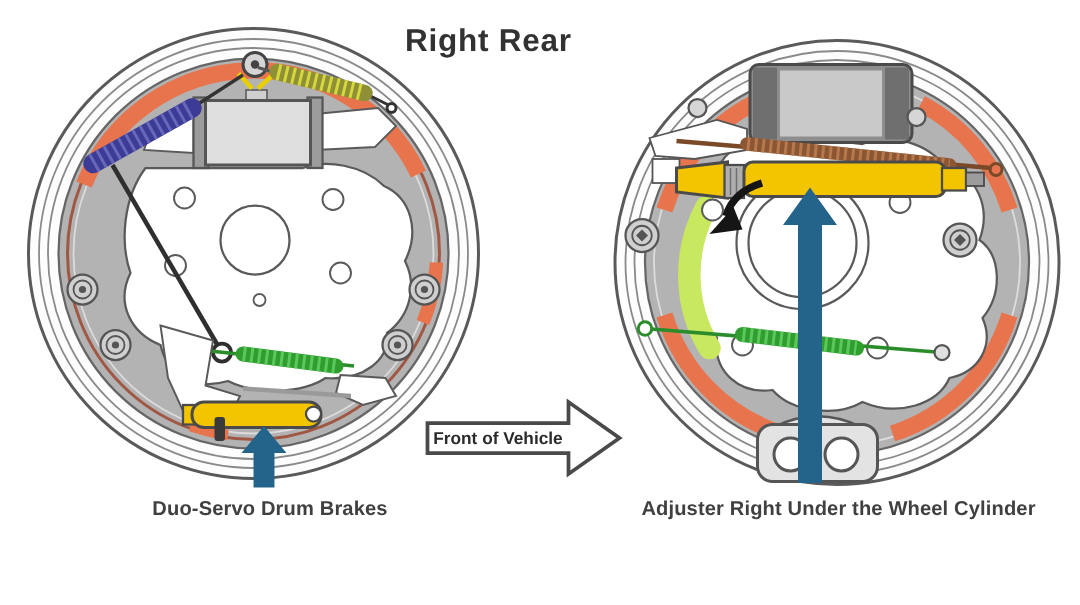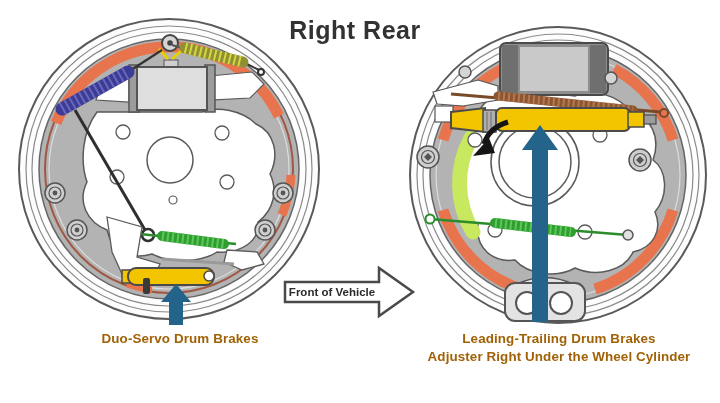--- a/index.html
+++ b/index.html
@@ -1,25 +1,25 @@
 <!DOCTYPE html>
 <html><head>
 <meta charset="utf-8">
 <style>
   html,body{margin:0;padding:0;background:#fff;}
   .stage{
     position:relative;width:720px;height:403px;background:#ffffff;overflow:hidden;
     font-family:"Liberation Sans",sans-serif;
   }
   .title{
-    position:absolute;left:270px;top:16px;width:170px;text-align:center;
-    font-size:25px;font-weight:700;color:#323232;letter-spacing:0.5px;
+    position:absolute;left:270px;top:16px;width:170px;text-align:left;
+    font-size:21px;font-weight:700;color:#323232;letter-spacing:0.5px;
   }
   .caption{
-    position:absolute;text-align:center;font-weight:700;color:#a16207;
+    position:absolute;text-align:center;font-weight:700;color:#404040;
     font-size:13.4px;line-height:17.6px;letter-spacing:0.1px;
   }
   .caption-left{left:24px;top:330px;width:312px;}
   .caption-right{left:400px;top:330px;width:318px;}
   .diagram{position:absolute;}
   .diagram-left{left:12px;top:12px;}
   .diagram-right{left:403px;top:20px;}
   .front-arrow{position:absolute;left:282px;top:263px;}
   svg text.arrow-label{font-family:"Liberation Sans",sans-serif;font-size:11.5px;font-weight:700;fill:#2b2b2b;}
 </style>
@@ -239,17 +239,16 @@
   <svg class="front-arrow" width="136" height="58" viewBox="0 0 136 58">
     <path d="M3,19 L97,19 L97,5 L131,29 L97,53 L97,39 L3,39 Z" fill="#ffffff" stroke="#4a4a4a" stroke-width="2.5" stroke-linejoin="miter"></path>
     <text class="arrow-label" x="50" y="33" text-anchor="middle">Front of Vehicle</text>
   </svg>
 
   <div class="caption caption-left">
     <div>Duo-Servo Drum Brakes</div>
   </div>
 
   <div class="caption caption-right">
-    <div>Leading-Trailing Drum Brakes</div>
     <div>Adjuster Right Under the Wheel Cylinder</div>
   </div>
 
 </div>
 
 </body></html>

